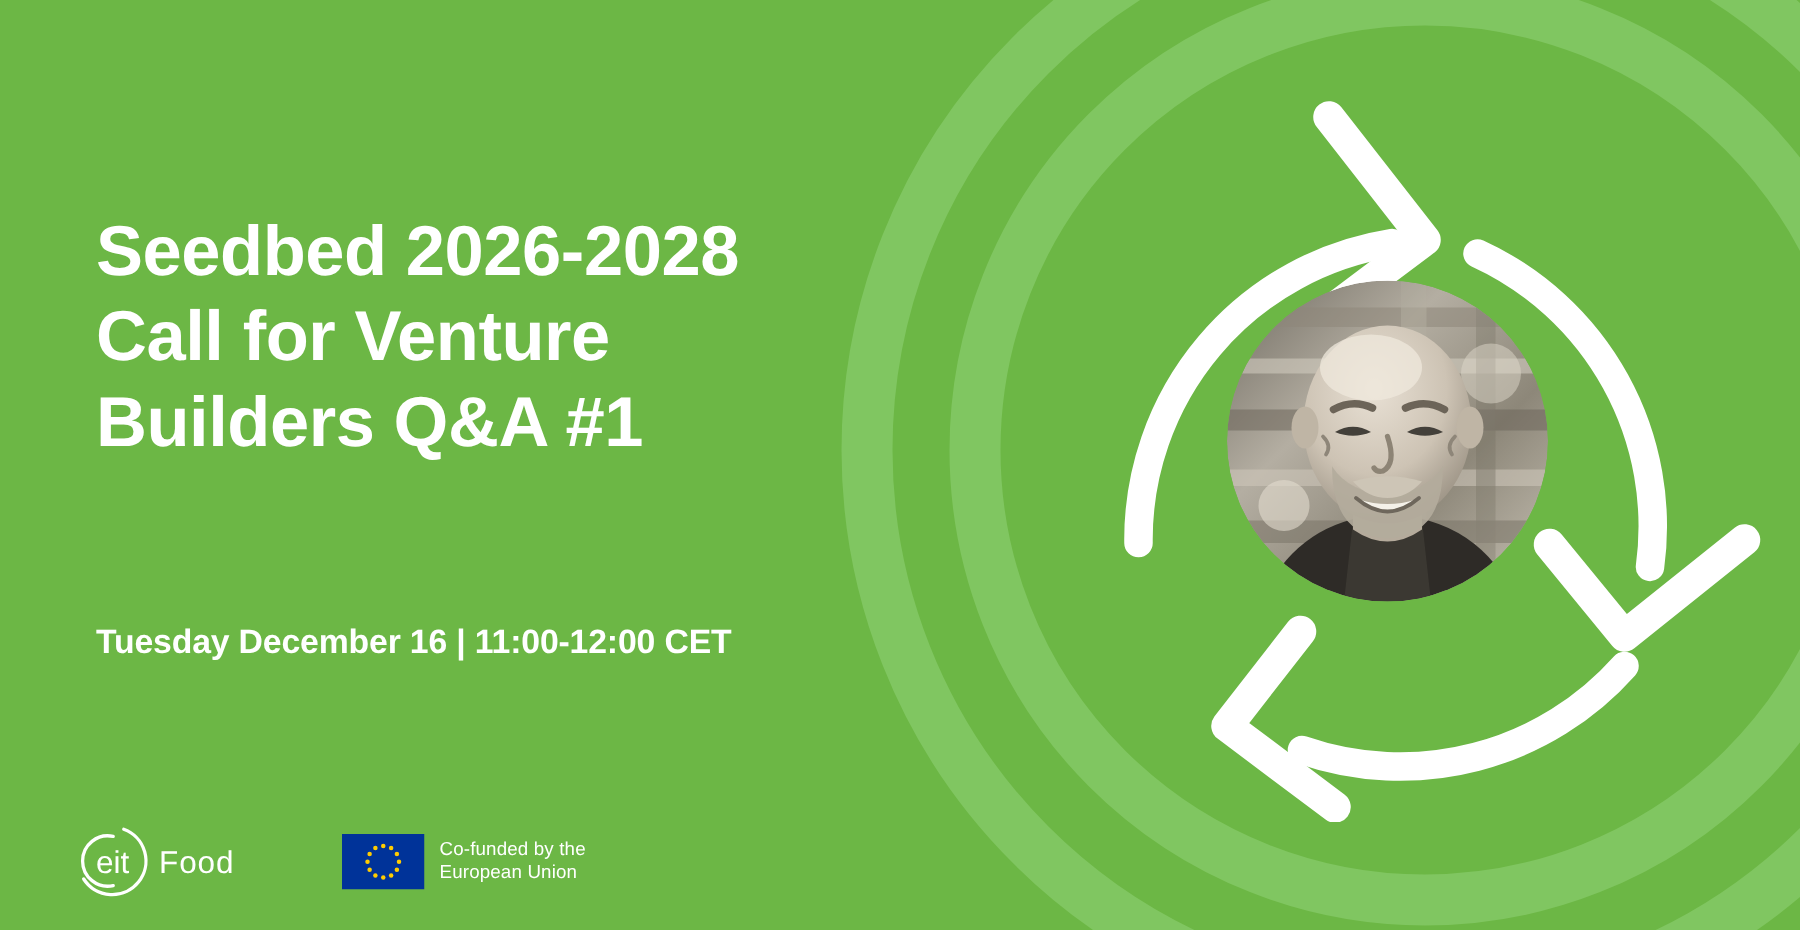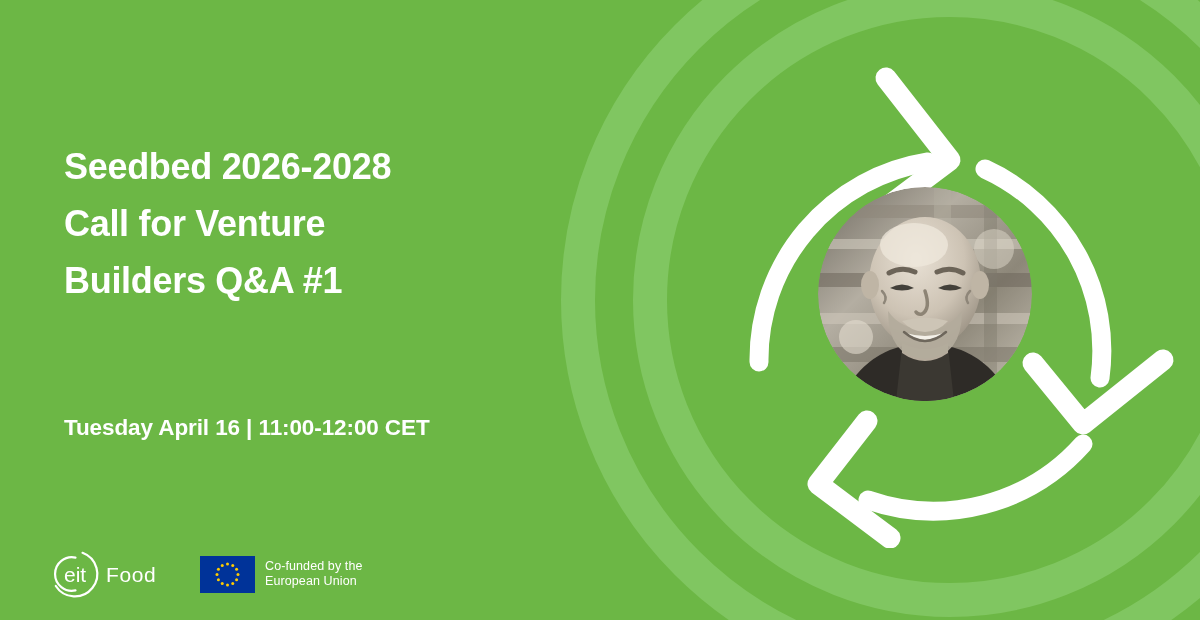--- a/index.html
+++ b/index.html
@@ -36,21 +36,21 @@
     height: 620px;
   }
 
   .headline {
     position: absolute;
     top: 138px;
     left: 0;
     width: 520px;
     margin: 0;
     color: #ffffff;
-    font-size: 36px;
+    font-size: 47px;
     line-height: 57px;
     font-weight: bold;
     letter-spacing: -0.3px;
     white-space: pre-line;
   }
 
   .subhead {
     position: absolute;
     top: 328px;
     left: 0;
@@ -85,21 +85,21 @@
     display: flex;
   }
 
   .eit-logo {
     display: block;
   }
 
   .eu-badge {
     display: flex;
     align-items: center;
-    margin-left: 30px;
+    margin-left: 58px;
   }
 
   .eu-flag {
     display: block;
     flex: 0 0 auto;
   }
 
   .eu-text {
     margin-left: 10px;
     color: #ffffff;
@@ -147,21 +147,21 @@
       <circle cx="950" cy="300" r="300" fill="none" stroke="#80C661" stroke-width="34"></circle>
     </g>
   </svg>
 
   <div class="text-col">
     <h1 class="headline">Seedbed 2026-2028
 Call for Venture
 Builders Q&amp;A #1</h1>
 
 
-    <p class="datetime">Tuesday April 16 | 11:00-12:00 CET</p>
+    <p class="datetime">Tuesday December 16 | 11:00-12:00 CET</p>
   </div>
 
   <svg class="cycle-graphic" viewBox="0 0 500 500" xmlns="http://www.w3.org/2000/svg" aria-hidden="true">
     <g fill="none" stroke="#ffffff" stroke-width="19" stroke-linecap="round" stroke-linejoin="round">
 
       <path d="M 59 314 A 200 200 0 0 1 228 114"></path>
       <path d="M 186 30 L 250 112 L 186 160" stroke-width="21"></path>
 
       <path d="M 285 121 A 200 200 0 0 1 400 330"></path>
       <path d="M 463 312 L 383 376 L 333 315" stroke-width="21"></path>

